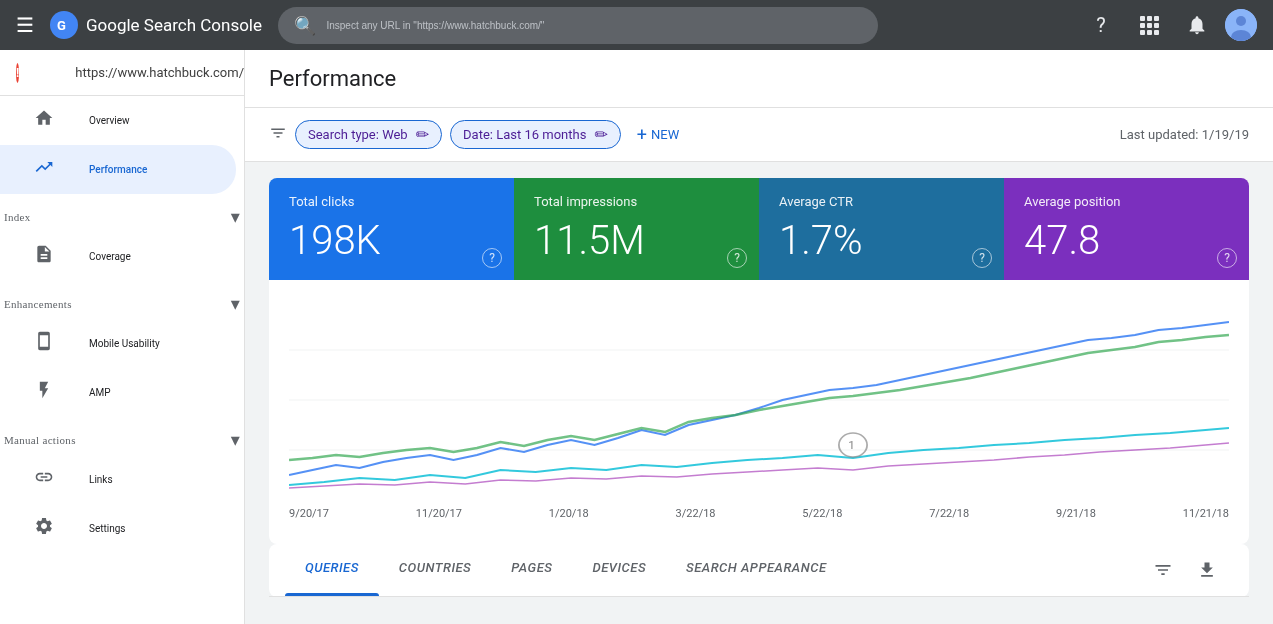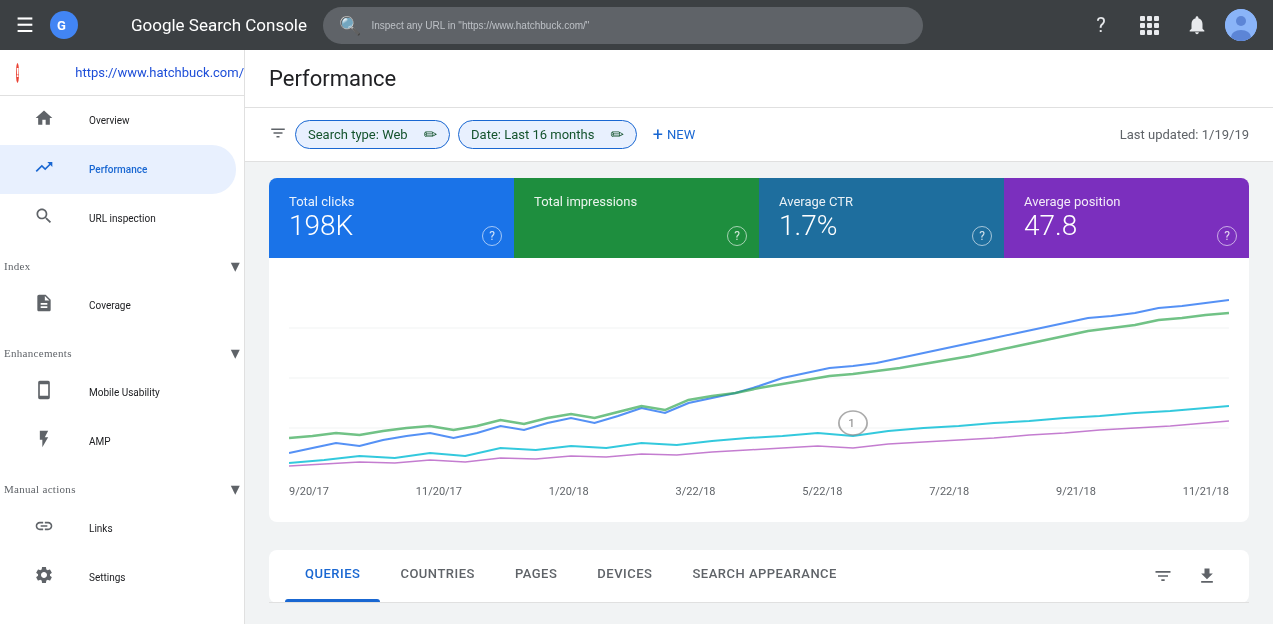--- a/index.html
+++ b/index.html
@@ -7,21 +7,21 @@
 
     
     .topbar {
       display: flex; align-items: center;
       background: #3c4043; height: 50px; padding: 0 16px; gap: 16px;
       position: fixed; top: 0; left: 0; right: 0; z-index: 100;
     }
     .topbar-hamburger { color: #fff; font-size: 20px; cursor: pointer; }
     .topbar-logo { display: flex; align-items: center; gap: 8px; }
     .topbar-logo-icon { width: 28px; height: 28px; }
-    .topbar-logo-text { color: #fff; font-size: 17px; font-weight: 400; white-space: nowrap; margin-left: 45px; }
+    .topbar-logo-text { color: #fff; font-size: 17px; font-weight: 400; white-space: nowrap; }
     .topbar-search {
       flex: 1; display: flex; align-items: center;
       background: #5f6368; border-radius: 24px; padding: 8px 16px; gap: 10px;
       max-width: 600px;
     }
     .topbar-search-icon { color: #bdc1c6; font-size: 18px; }
     .topbar-search input {
       background: transparent; border: none; outline: none;
       color: #e8eaed; font-size: 10px; flex: 1; width: 100%;
     }
@@ -50,21 +50,21 @@
     }
     .sidebar-property {
       display: flex; align-items: center; padding: 12px 16px; gap: 10px;
       border-bottom: 1px solid #e0e0e0; cursor: pointer;
     }
     .property-icon {
       width: 20px; height: 20px; border-radius: 50%;
       background: #ea4335; display: flex; align-items: center; justify-content: center;
       color: white; font-size: 12px; font-weight: bold;
     }
-    .property-url { font-size: 13px; color: #1d4ed8; flex: 1; margin-left: 46px; }
+    .property-url { font-size: 13px; color: #404040; flex: 1; margin-left: 46px; }
     .property-chevron { color: #5f6368; font-size: 18px; }
 
     .nav-item {
       display: flex; align-items: center; gap: 33px;
       padding: 12px 32px; cursor: pointer; color: #202124;
       font-size: 10px; border-radius: 0 24px 24px 0; margin-right: 8px;
     }
     .nav-item.active { background: #e8f0fe; color: #1967d2; font-weight: 500; }
     .nav-item-icon { color: #5f6368; font-size: 20px; width: 24px; text-align: center; }
     .nav-item.active .nav-item-icon { color: #1967d2; }
@@ -87,24 +87,24 @@
     .page-title { font-size: 22px; font-weight: 400; color: #202124; }
 
     
     .filter-bar {
       background: #fff; padding: 12px 24px;
       display: flex; align-items: center; gap: 8px;
       border-bottom: 1px solid #e0e0e0;
     }
     .filter-icon { color: #5f6368; font-size: 18px; cursor: pointer; }
     .filter-chip {
-      display: flex; align-items: center; gap: 16px;
+      display: flex; align-items: center; gap: 8px;
       background: #e8f0fe; border: 1px solid #1967d2;
       border-radius: 16px; padding: 4px 12px; font-size: 13px;
-      color: #14532d; cursor: pointer;
+      color: #4c1d95; cursor: pointer;
     }
     .filter-chip-edit { font-size: 16px; }
     .filter-new {
       display: flex; align-items: center; gap: 4px;
       color: #1967d2; font-size: 13px; cursor: pointer; padding: 4px 8px;
     }
     .filter-new-icon { font-size: 18px; }
     .last-updated { margin-left: auto; color: #5f6368; font-size: 13px; }
 
     
@@ -114,22 +114,22 @@
     .stat-card {
       flex: 1; padding: 16px 20px; color: white; cursor: pointer;
       position: relative;
     }
     .stat-card:first-child { border-radius: 8px 0 0 0; }
     .stat-card:last-child { border-radius: 0 8px 0 0; }
     .stat-card.clicks { background: #1a73e8; }
     .stat-card.impressions { background: #1e8e3e; }
     .stat-card.ctr { background: #188038; }
     .stat-card.position { background: #7b2fbe; }
-    .stat-label { font-size: 13px; opacity: 0.9; }
-    .stat-value { font-size: 28px; font-weight: 300; }
+    .stat-label { font-size: 13px; margin-bottom: 8px; opacity: 0.9; }
+    .stat-value { font-size: 40px; font-weight: 300; }
     .stat-info {
       position: absolute; bottom: 12px; right: 12px;
       width: 20px; height: 20px; border-radius: 50%;
       border: 1px solid rgba(255,255,255,0.6);
       display: flex; align-items: center; justify-content: center;
       font-size: 12px; color: rgba(255,255,255,0.8); cursor: pointer;
     }
 
     
     .chart-container {
@@ -138,21 +138,21 @@
       position: relative;
     }
     .chart-svg { width: 100%; height: 200px; }
     .chart-x-labels {
       display: flex; justify-content: space-between;
       padding: 4px 0; font-size: 11px; color: #5f6368;
     }
 
     
     .tabs-section {
-      margin: 28px 24px; background: #fff; border-radius: 8px;
+      margin: 0 24px; background: #fff; border-radius: 8px; font-style: italic;
     }
     .tabs-bar {
       display: flex; border-bottom: 1px solid #e0e0e0;
       padding: 0 16px;
     }
     .tab {
       padding: 16px 20px; font-size: 13px; font-weight: 500;
       color: #5f6368; cursor: pointer; letter-spacing: 0.5px;
       text-transform: uppercase; position: relative;
     }
@@ -233,28 +233,20 @@
       <span>Overview</span>
     </div>
     <div class="nav-item active">
       <span class="nav-item-icon">
         <svg width="20" height="20" viewBox="0 0 24 24">
             <path d="M16 6l2.29 2.29-4.88 4.88-4-4L2 16.59 3.41 18l6-6 4 4 6.3-6.29L22 12V6z" fill="#1967d2"></path>
           </svg>
       </span>
       <span>Performance</span>
     </div>
-    <div class="nav-item">
-      <span class="nav-item-icon">
-        <svg width="20" height="20" viewBox="0 0 24 24">
-            <path d="M15.5 14h-.79l-.28-.27C15.41 12.59 16 11.11 16 9.5 16 5.91 13.09 3 9.5 3S3 5.91 3 9.5 5.91 16 9.5 16c1.61 0 3.09-.59 4.23-1.57l.27.28v.79l5 4.99L20.49 19l-4.99-5zm-6 0C7.01 14 5 11.99 5 9.5S7.01 5 9.5 5 14 7.01 14 9.5 11.99 14 9.5 14z" fill="#5f6368"></path>
-          </svg>
-      </span>
-      <span>URL inspection</span>
-    </div>
 
     <div class="nav-section">
       <span>Index</span>
       <span class="nav-section-chevron">▾</span>
     </div>
     <div class="nav-item">
       <span class="nav-item-icon">
         <svg width="20" height="20" viewBox="0 0 24 24">
             <path d="M14 2H6c-1.1 0-2 .9-2 2v16c0 1.1.9 2 2 2h12c1.1 0 2-.9 2-2V8l-6-6zm2 16H8v-2h8v2zm0-4H8v-2h8v2zm-3-5V3.5L18.5 9H13z" fill="#5f6368"></path>
           </svg>
@@ -334,20 +326,21 @@
     </div>
 
     <div class="stats-row">
       <div class="stat-card clicks">
         <div class="stat-label">Total clicks</div>
         <div class="stat-value">198K</div>
         <div class="stat-info">?</div>
       </div>
       <div class="stat-card impressions">
         <div class="stat-label">Total impressions</div>
+        <div class="stat-value">11.5M</div>
         <div class="stat-info">?</div>
       </div>
       <div class="stat-card ctr" style="background:#1e6e9e;">
         <div class="stat-label">Average CTR</div>
         <div class="stat-value">1.7%</div>
         <div class="stat-info">?</div>
       </div>
       <div class="stat-card position">
         <div class="stat-label">Average position</div>
         <div class="stat-value">47.8</div>

